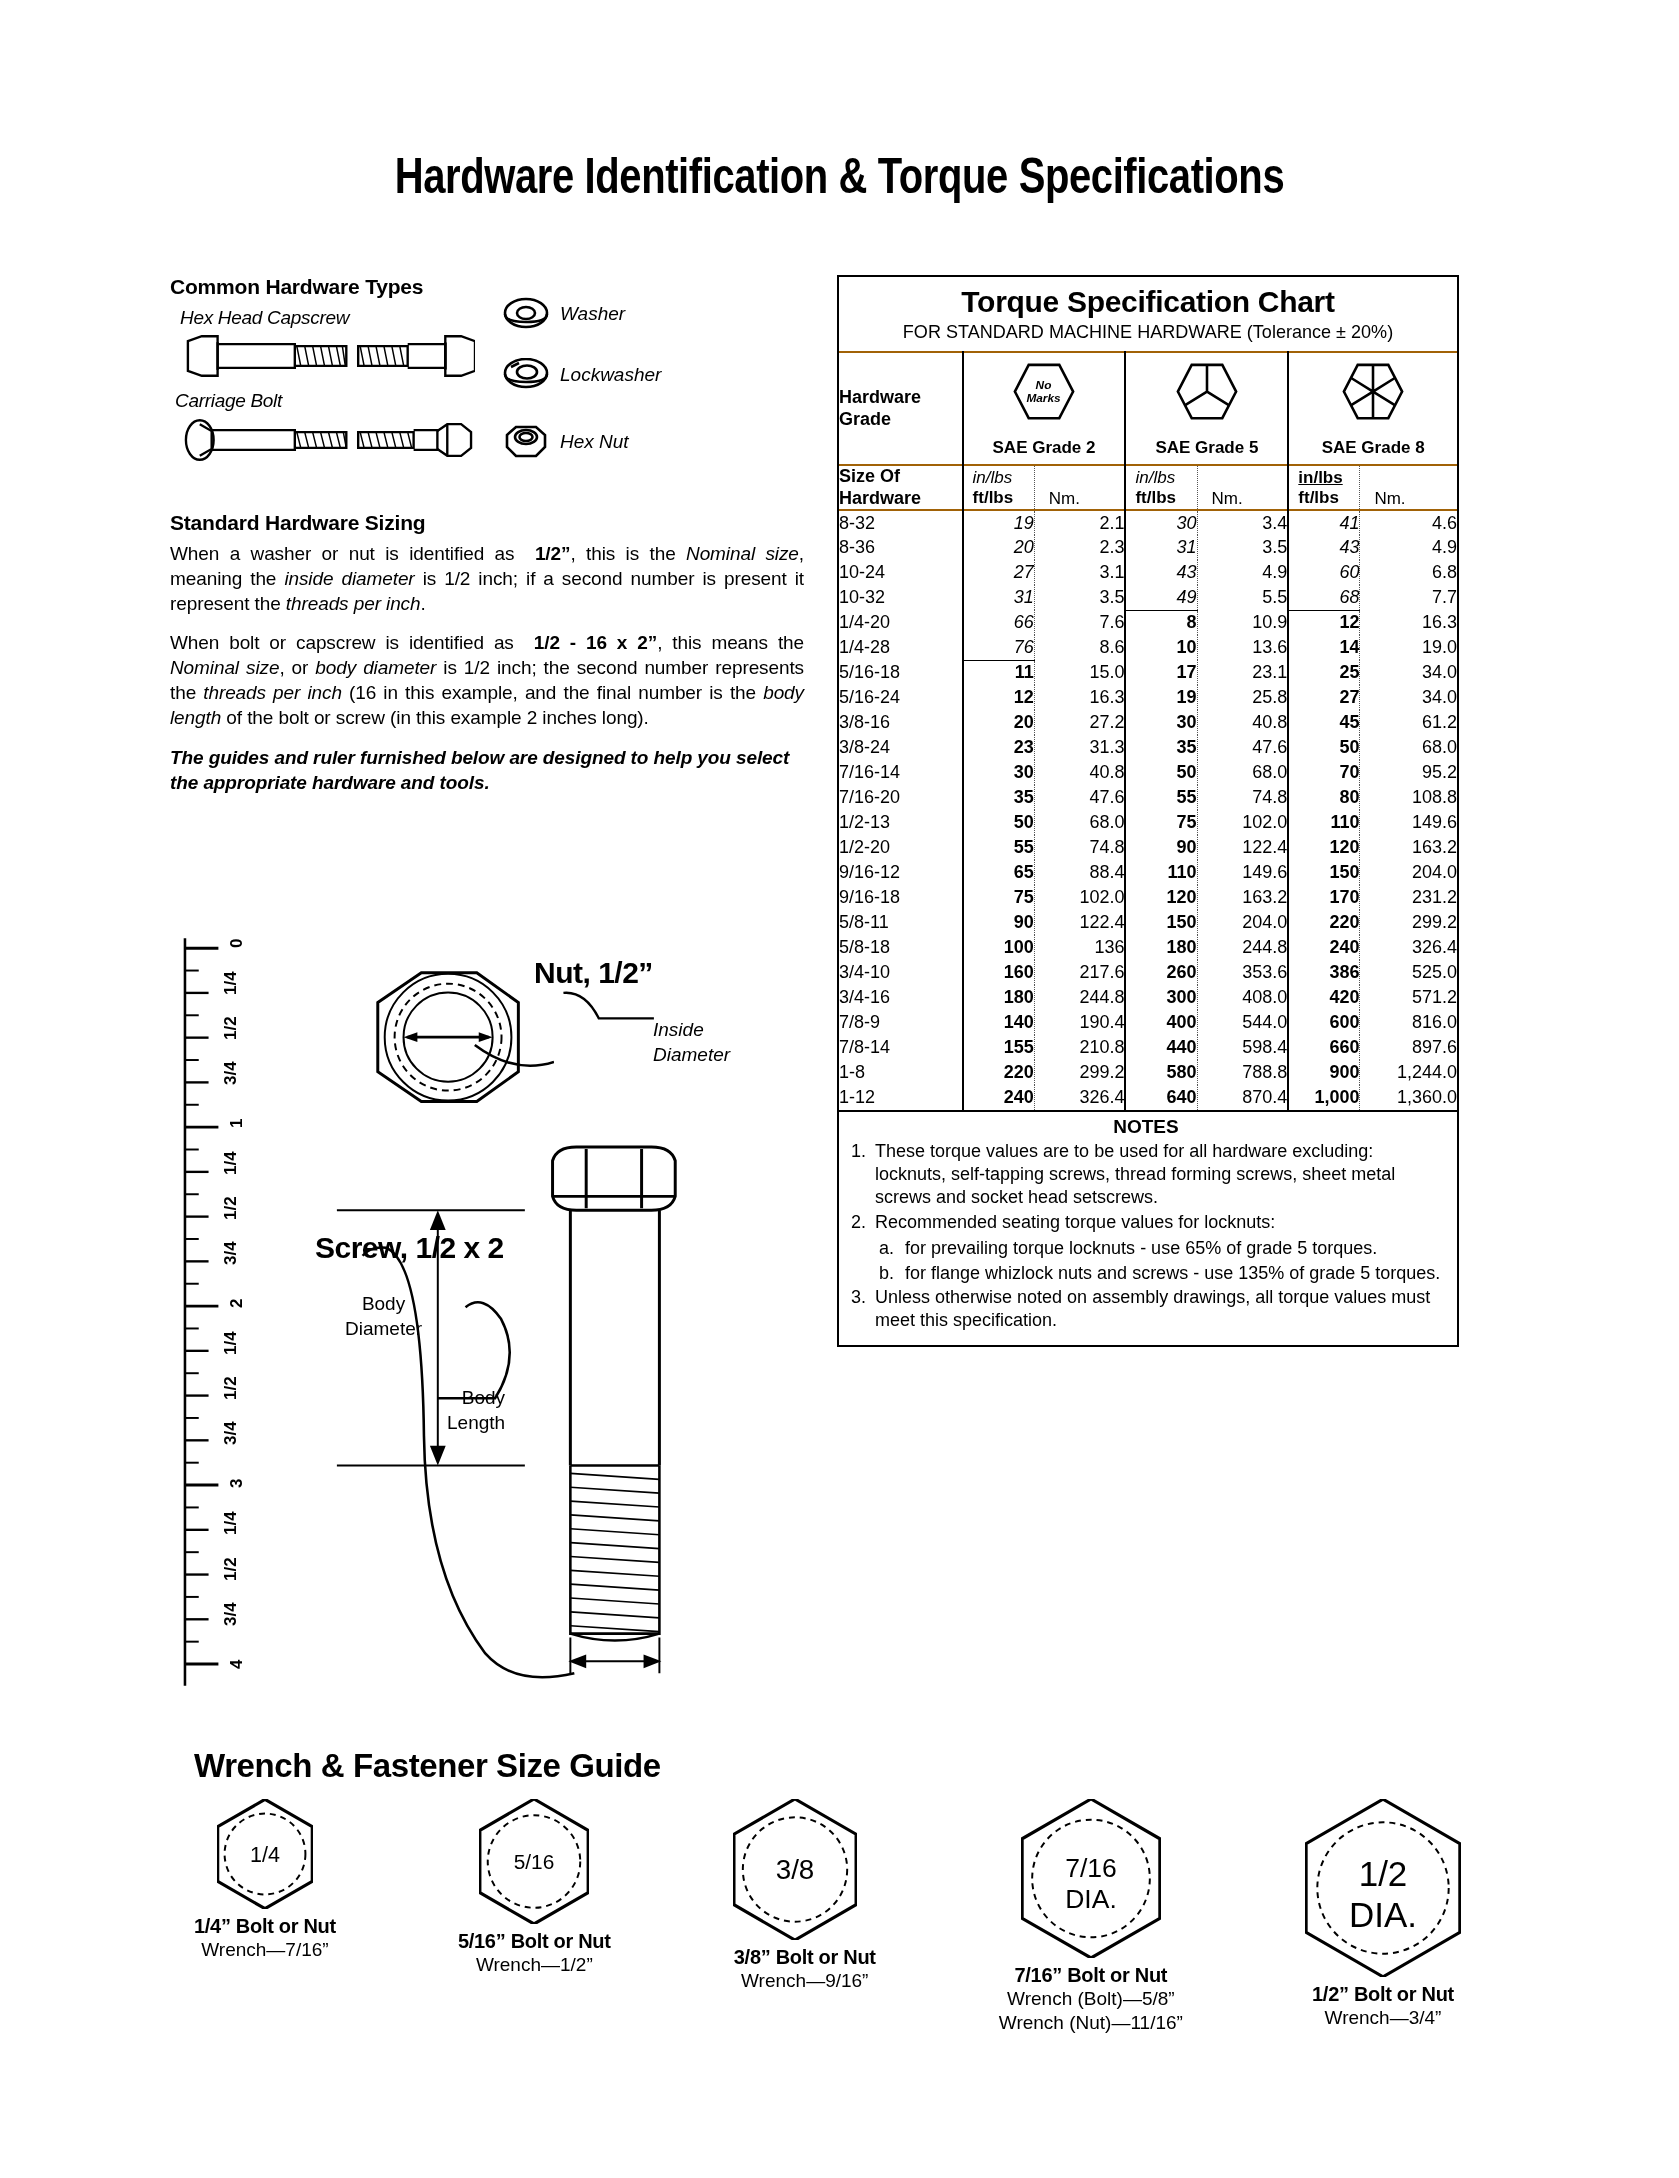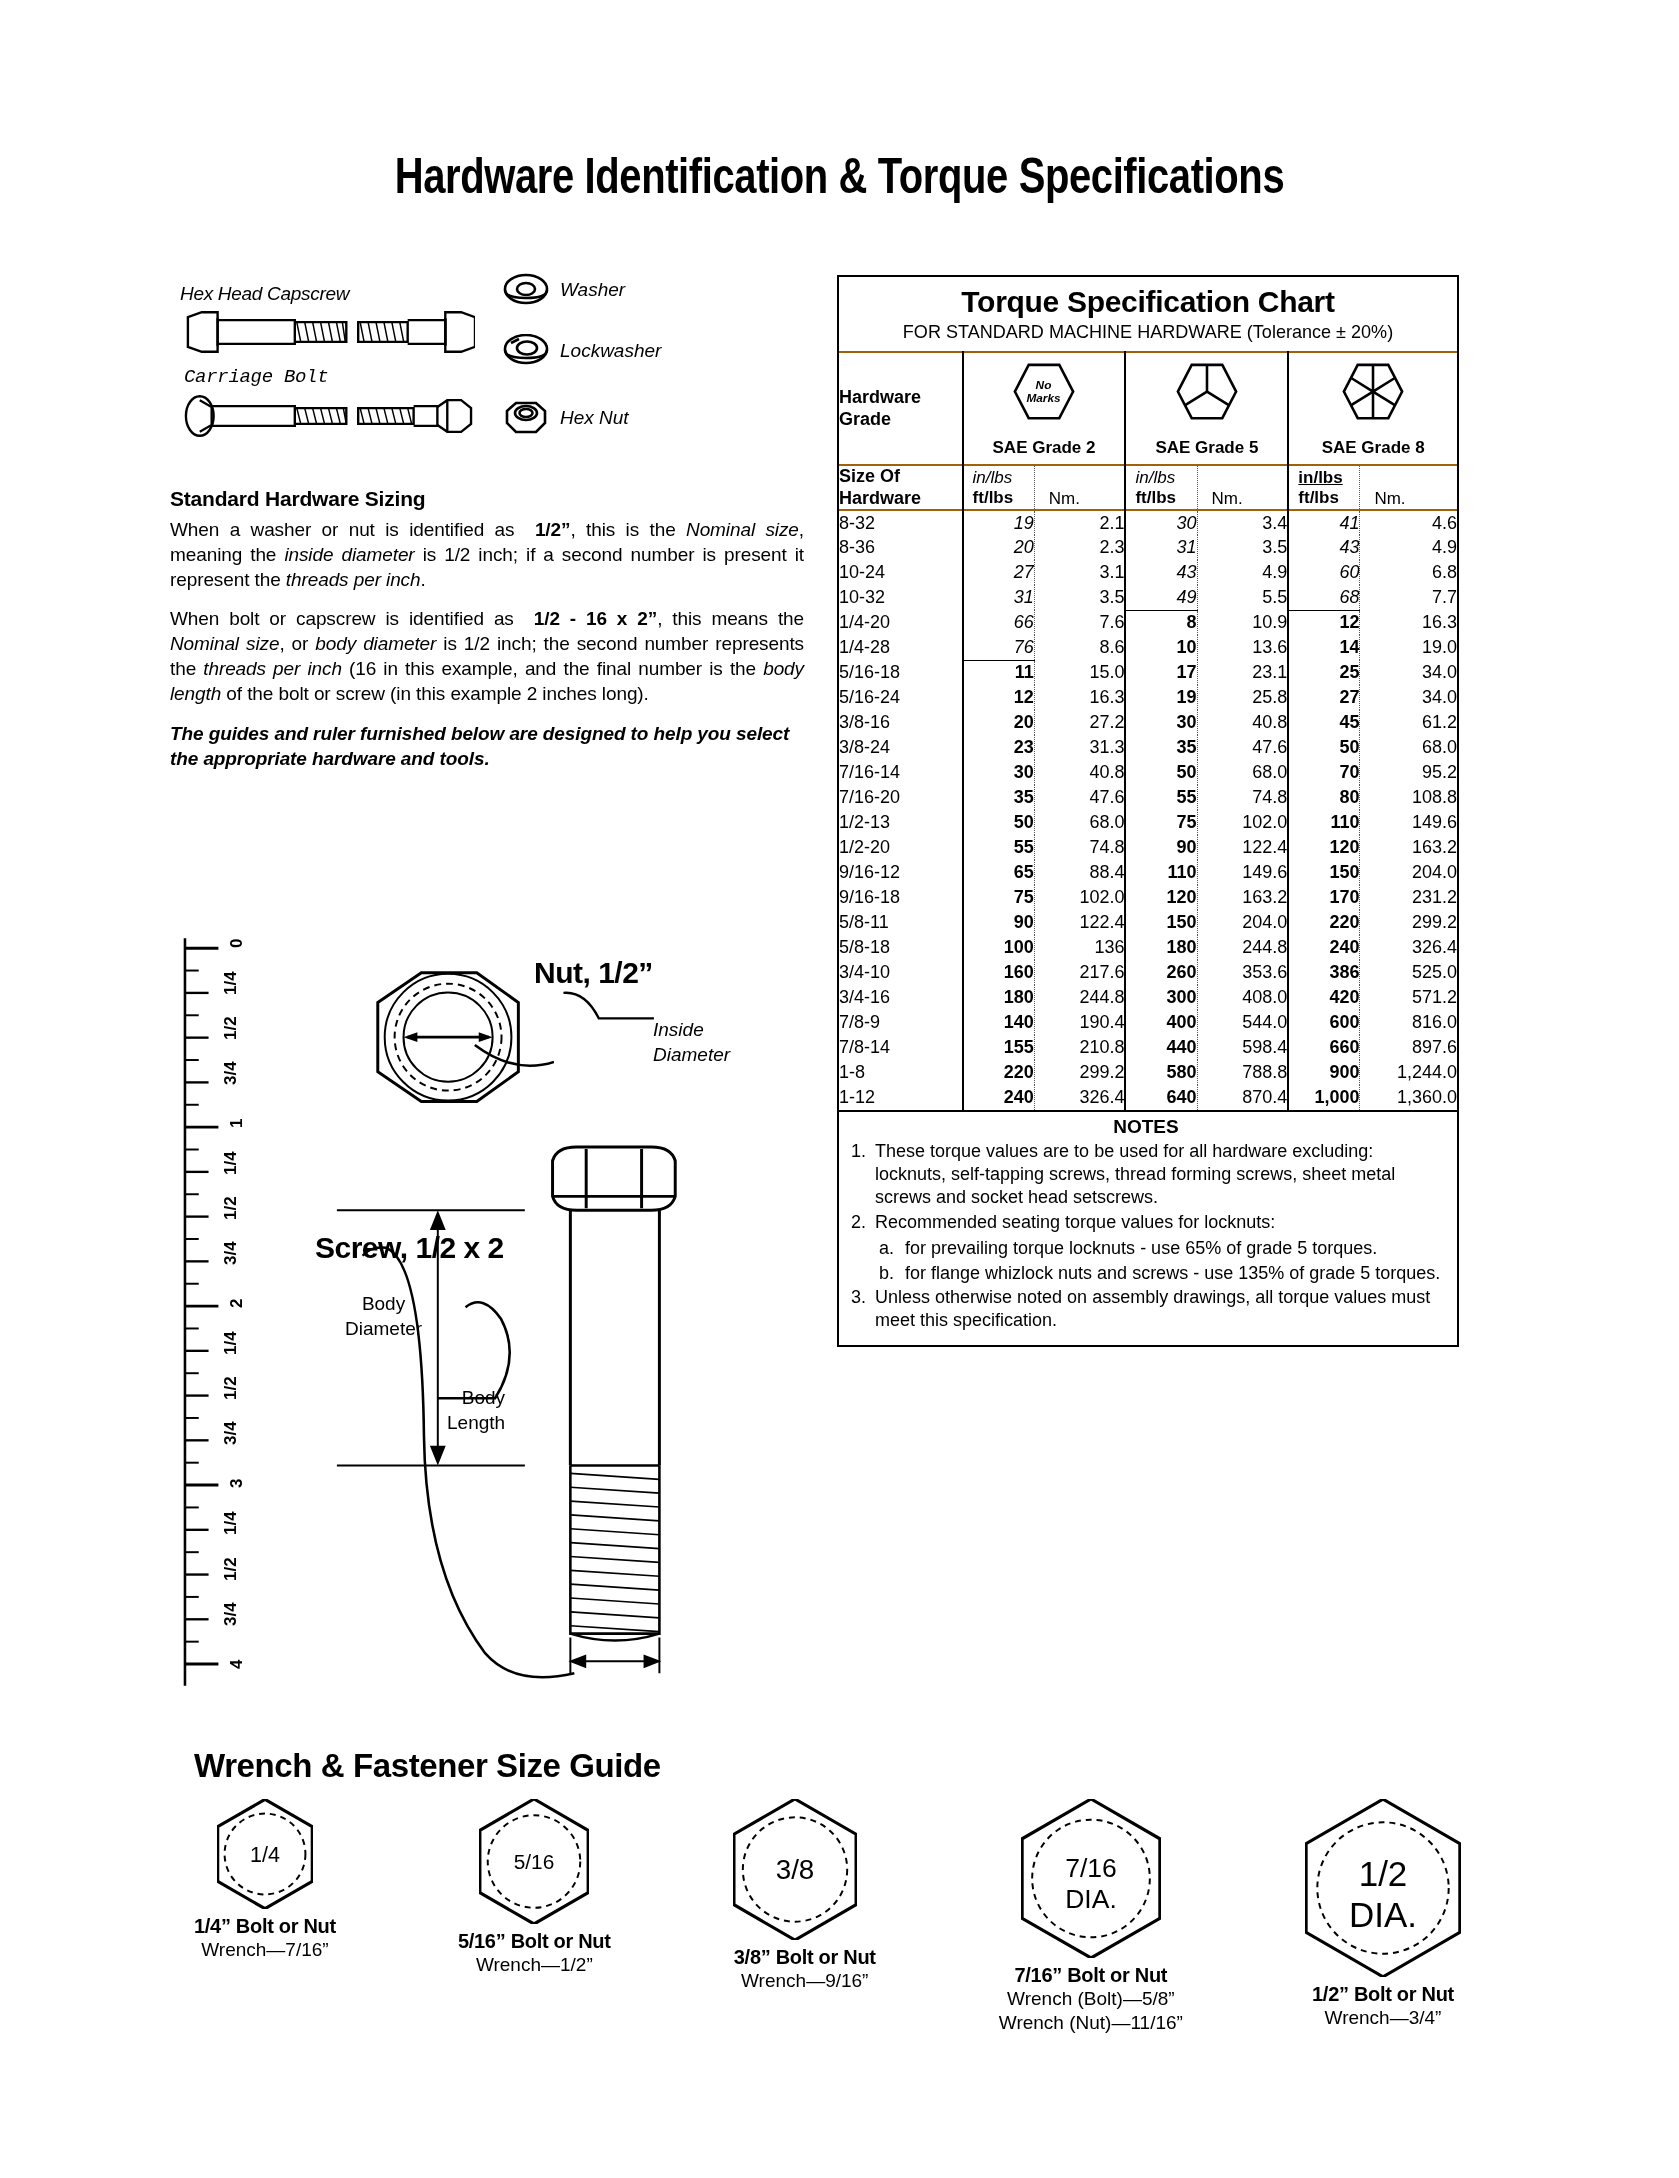--- a/index.html
+++ b/index.html
@@ -105,24 +105,25 @@
 </style>
 </head>
 <body>
 
 <div class="page">
 
   <div id="doc-title">Hardware Identification  &amp;  Torque Specifications</div>
 
   <div id="left-col">
 
+    <div class="sec-head">Common Hardware Types</div>
 
     <div id="hw-art">
       <div class="hw-label" style="left:10px; top:0;">Hex Head Capscrew</div>
-      <div class="hw-label" style="left:14px; top:83px;font-family:Liberation Mono, monospace;">Carriage Bolt</div>
+      <div class="hw-label" style="left:5px; top:83px;">Carriage Bolt</div>
 
       <svg width="297" height="46" style="position:absolute;left:8px;top:26px;" viewBox="0 0 300 46">
         <g class="ink" stroke-width="2.4">
           <path d="M10 8 L24 3 L40 3 L40 43 L24 43 L10 38 Z"></path>
           <path d="M40 9 L40 37"></path>
           <path d="M40 11 L118 11 L118 35 L40 35"></path>
           <path d="M118 13 L170 13 L170 33 L118 33"></path>
         </g>
         <g class="ink" stroke-width="1.5">
           <path d="M120 13 L124 33 M128 13 L132 33 M136 13 L140 33 M144 13 L148 33 M152 13 L156 33 M160 13 L164 33 M166 13 L169 33"></path>

